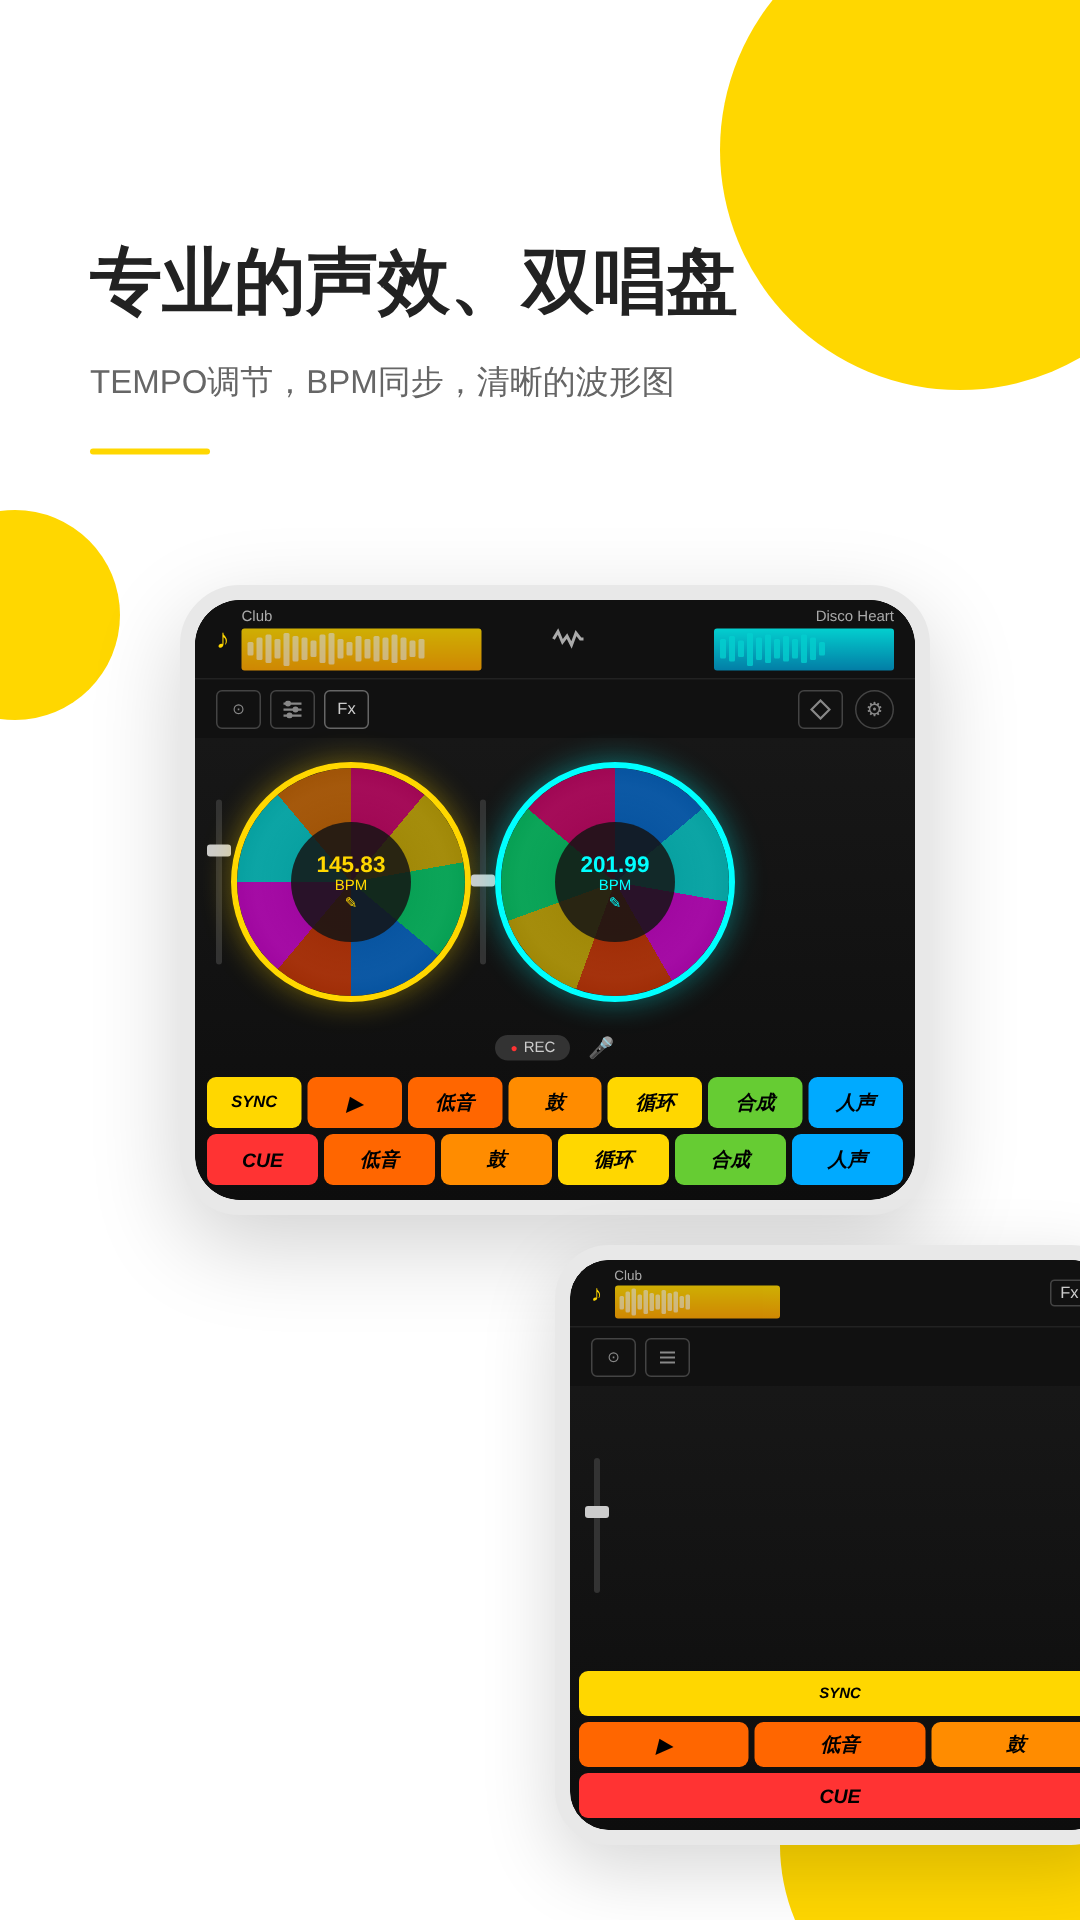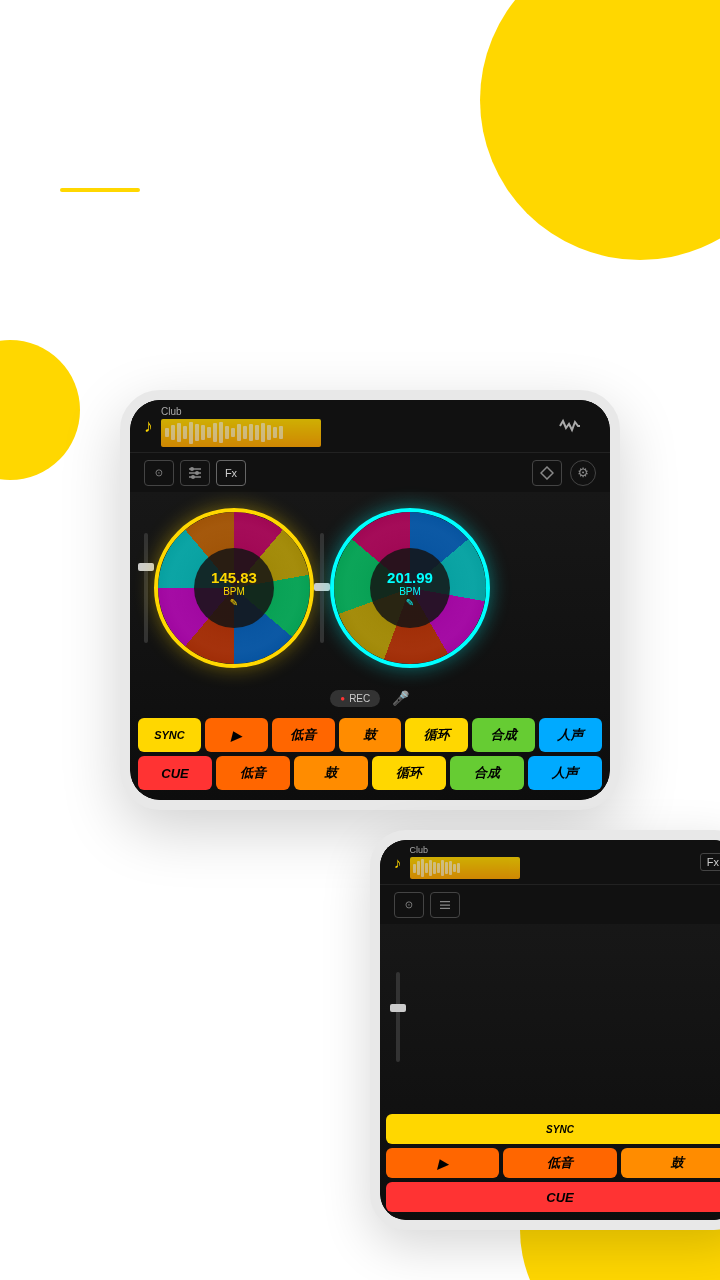--- a/index.html
+++ b/index.html
@@ -434,20 +434,22 @@
     .phone-main { clip-path: none; }
   </style>
 </head>
 <body>
 
 <div class="bg-circle-top-right"></div>
 <div class="bg-circle-left"></div>
 <div class="bg-circle-bottom-right"></div>
 
 <div class="header-area">
+  <div class="main-title">专业的声效、双唱盘</div>
+  <div class="sub-title">TEMPO调节，BPM同步，清晰的波形图</div>
   <div class="underline-bar"></div>
 </div>
 
 <div class="phone-main">
 
   <div class="phone-side-btn phone-btn-left-1"></div>
   <div class="phone-side-btn phone-btn-left-2"></div>
   <div class="phone-side-btn phone-btn-right"></div>
 
   <div class="phone-main-inner">
@@ -481,20 +483,39 @@
               <div class="wave-bar" style="height:60%"></div>
             </div>
           </div>
         </div>
 
         <div class="dj-heart-btn" style="margin: 0 6px;">
           <svg width="24" height="24" viewBox="0 0 24 24" fill="none" stroke="#aaa" stroke-width="2">
             <polyline points="2,12 5,7 8,14 11,10 14,16 17,8 20,12 22,12"></polyline>
           </svg>
         </div>
+        <div class="dj-track-right">
+          <div style="color:#aaa;font-size:10px;margin-bottom:2px;">Disco Heart</div>
+          <div class="dj-wave-right">
+            <div class="wave-bars">
+              <div class="wave-bar" style="height:60%;background:rgba(0,255,255,0.8)"></div>
+              <div class="wave-bar" style="height:80%;background:rgba(0,255,255,0.8)"></div>
+              <div class="wave-bar" style="height:50%;background:rgba(0,255,255,0.8)"></div>
+              <div class="wave-bar" style="height:100%;background:rgba(0,255,255,0.8)"></div>
+              <div class="wave-bar" style="height:70%;background:rgba(0,255,255,0.8)"></div>
+              <div class="wave-bar" style="height:90%;background:rgba(0,255,255,0.8)"></div>
+              <div class="wave-bar" style="height:60%;background:rgba(0,255,255,0.8)"></div>
+              <div class="wave-bar" style="height:75%;background:rgba(0,255,255,0.8)"></div>
+              <div class="wave-bar" style="height:55%;background:rgba(0,255,255,0.8)"></div>
+              <div class="wave-bar" style="height:85%;background:rgba(0,255,255,0.8)"></div>
+              <div class="wave-bar" style="height:65%;background:rgba(0,255,255,0.8)"></div>
+              <div class="wave-bar" style="height:45%;background:rgba(0,255,255,0.8)"></div>
+            </div>
+          </div>
+        </div>
       </div>
 
       <div class="dj-controls">
         <div class="ctrl-btn">⊙</div>
         <div class="ctrl-btn">
           <svg width="14" height="12" viewBox="0 0 14 12">
             <line x1="1" y1="2" x2="13" y2="2" stroke="#888" stroke-width="1.5"></line>
             <line x1="1" y1="6" x2="13" y2="6" stroke="#888" stroke-width="1.5"></line>
             <line x1="1" y1="10" x2="13" y2="10" stroke="#888" stroke-width="1.5"></line>
             <circle cx="4" cy="2" r="2" fill="#888"></circle>

